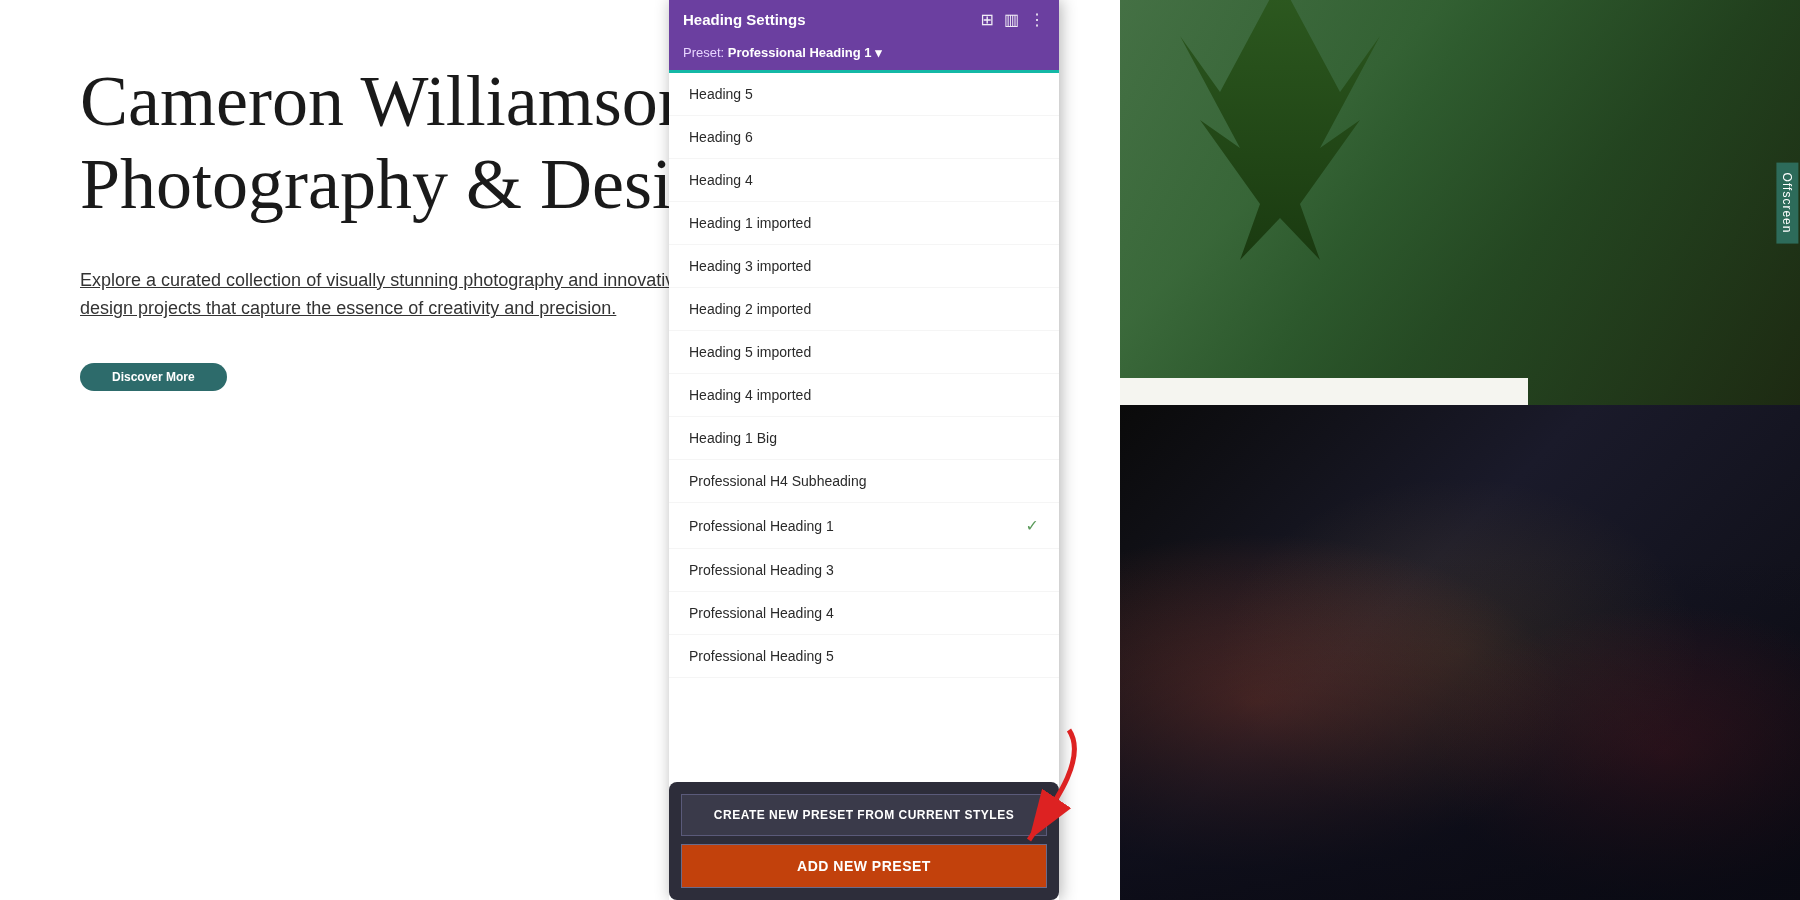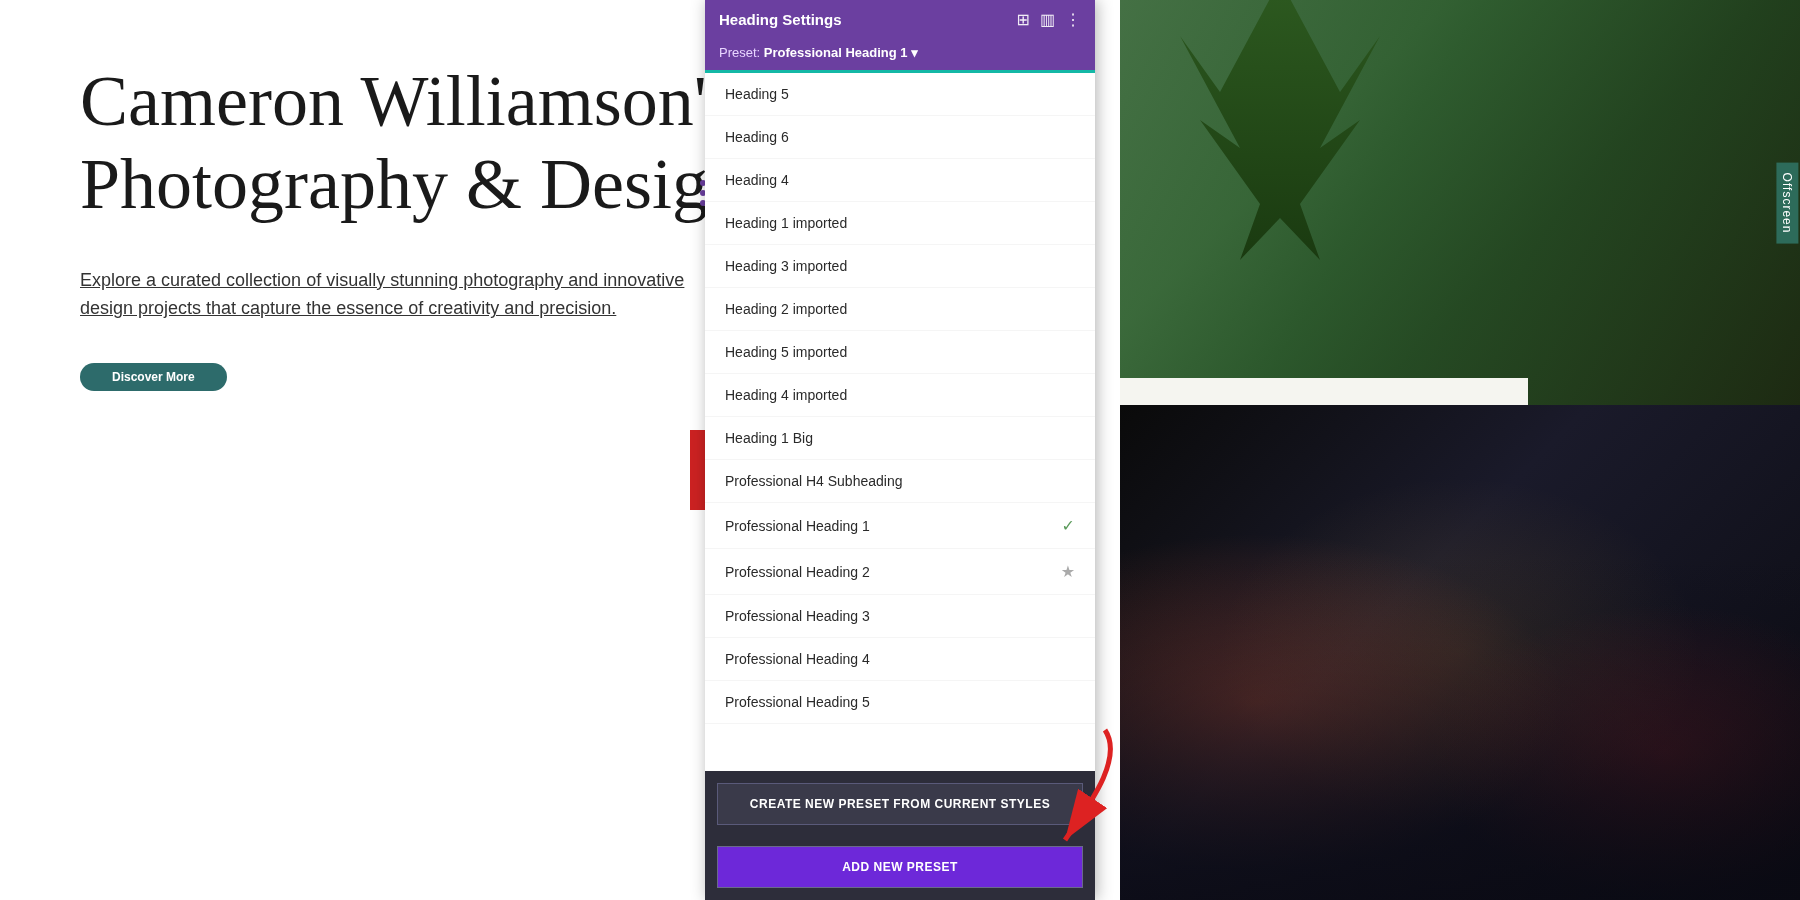--- a/index.html
+++ b/index.html
@@ -175,21 +175,21 @@
       justify-content: center;
       font-size: 8px;
       color: #8a6a23;
       font-weight: bold;
     }
 
     
     .heading-panel {
       position: absolute;
       top: 0;
-      left: 705px;
+      left: 669px;
       width: 390px;
       background: #fff;
       z-index: 100;
       box-shadow: 2px 0 15px rgba(0,0,0,0.3);
       display: flex;
       flex-direction: column;
       height: 900px;
     }
 
     .panel-header {
@@ -279,42 +279,43 @@
     .item-star {
       color: #aaa;
       font-size: 16px;
     }
 
     .panel-footer {
       padding: 12px;
       background: #2d2d3a;
       display: flex;
       flex-direction: column;
-      gap: 21px;
+      gap: 8px;
+      border-radius: 8px;
     }
 
     .btn-create-preset {
       background: #3a3a4a;
       color: #fff;
       border: 1px solid #5a5a7a;
       padding: 13px 16px;
       font-size: 12px;
       font-weight: 700;
       letter-spacing: 0.5px;
       cursor: pointer;
       text-align: center;
       text-transform: uppercase;
     }
 
     .btn-add-preset {
-      background: #6d28d9;
+      background: #c2410c;
       color: #fff;
       border: 1px solid #6a6a8a;
       padding: 13px 0;
-      font-size: 12px;
+      font-size: 14px;
       font-weight: 700;
       letter-spacing: 0.5px;
       cursor: pointer;
       text-align: center;
       text-transform: uppercase;
     }
 
     
     .arrow-annotation {
       position: absolute;
@@ -414,24 +415,20 @@
       </div>
       <div class="dropdown-item">
         <span>Heading 1 Big</span>
       </div>
       <div class="dropdown-item">
         <span>Professional H4 Subheading</span>
       </div>
       <div class="dropdown-item active">
         <span>Professional Heading 1</span>
         <span class="item-check">✓</span>
-      </div>
-      <div class="dropdown-item">
-        <span>Professional Heading 2</span>
-        <span class="item-star">★</span>
       </div>
       <div class="dropdown-item">
         <span>Professional Heading 3</span>
       </div>
       <div class="dropdown-item">
         <span>Professional Heading 4</span>
       </div>
       <div class="dropdown-item">
         <span>Professional Heading 5</span>
       </div>

